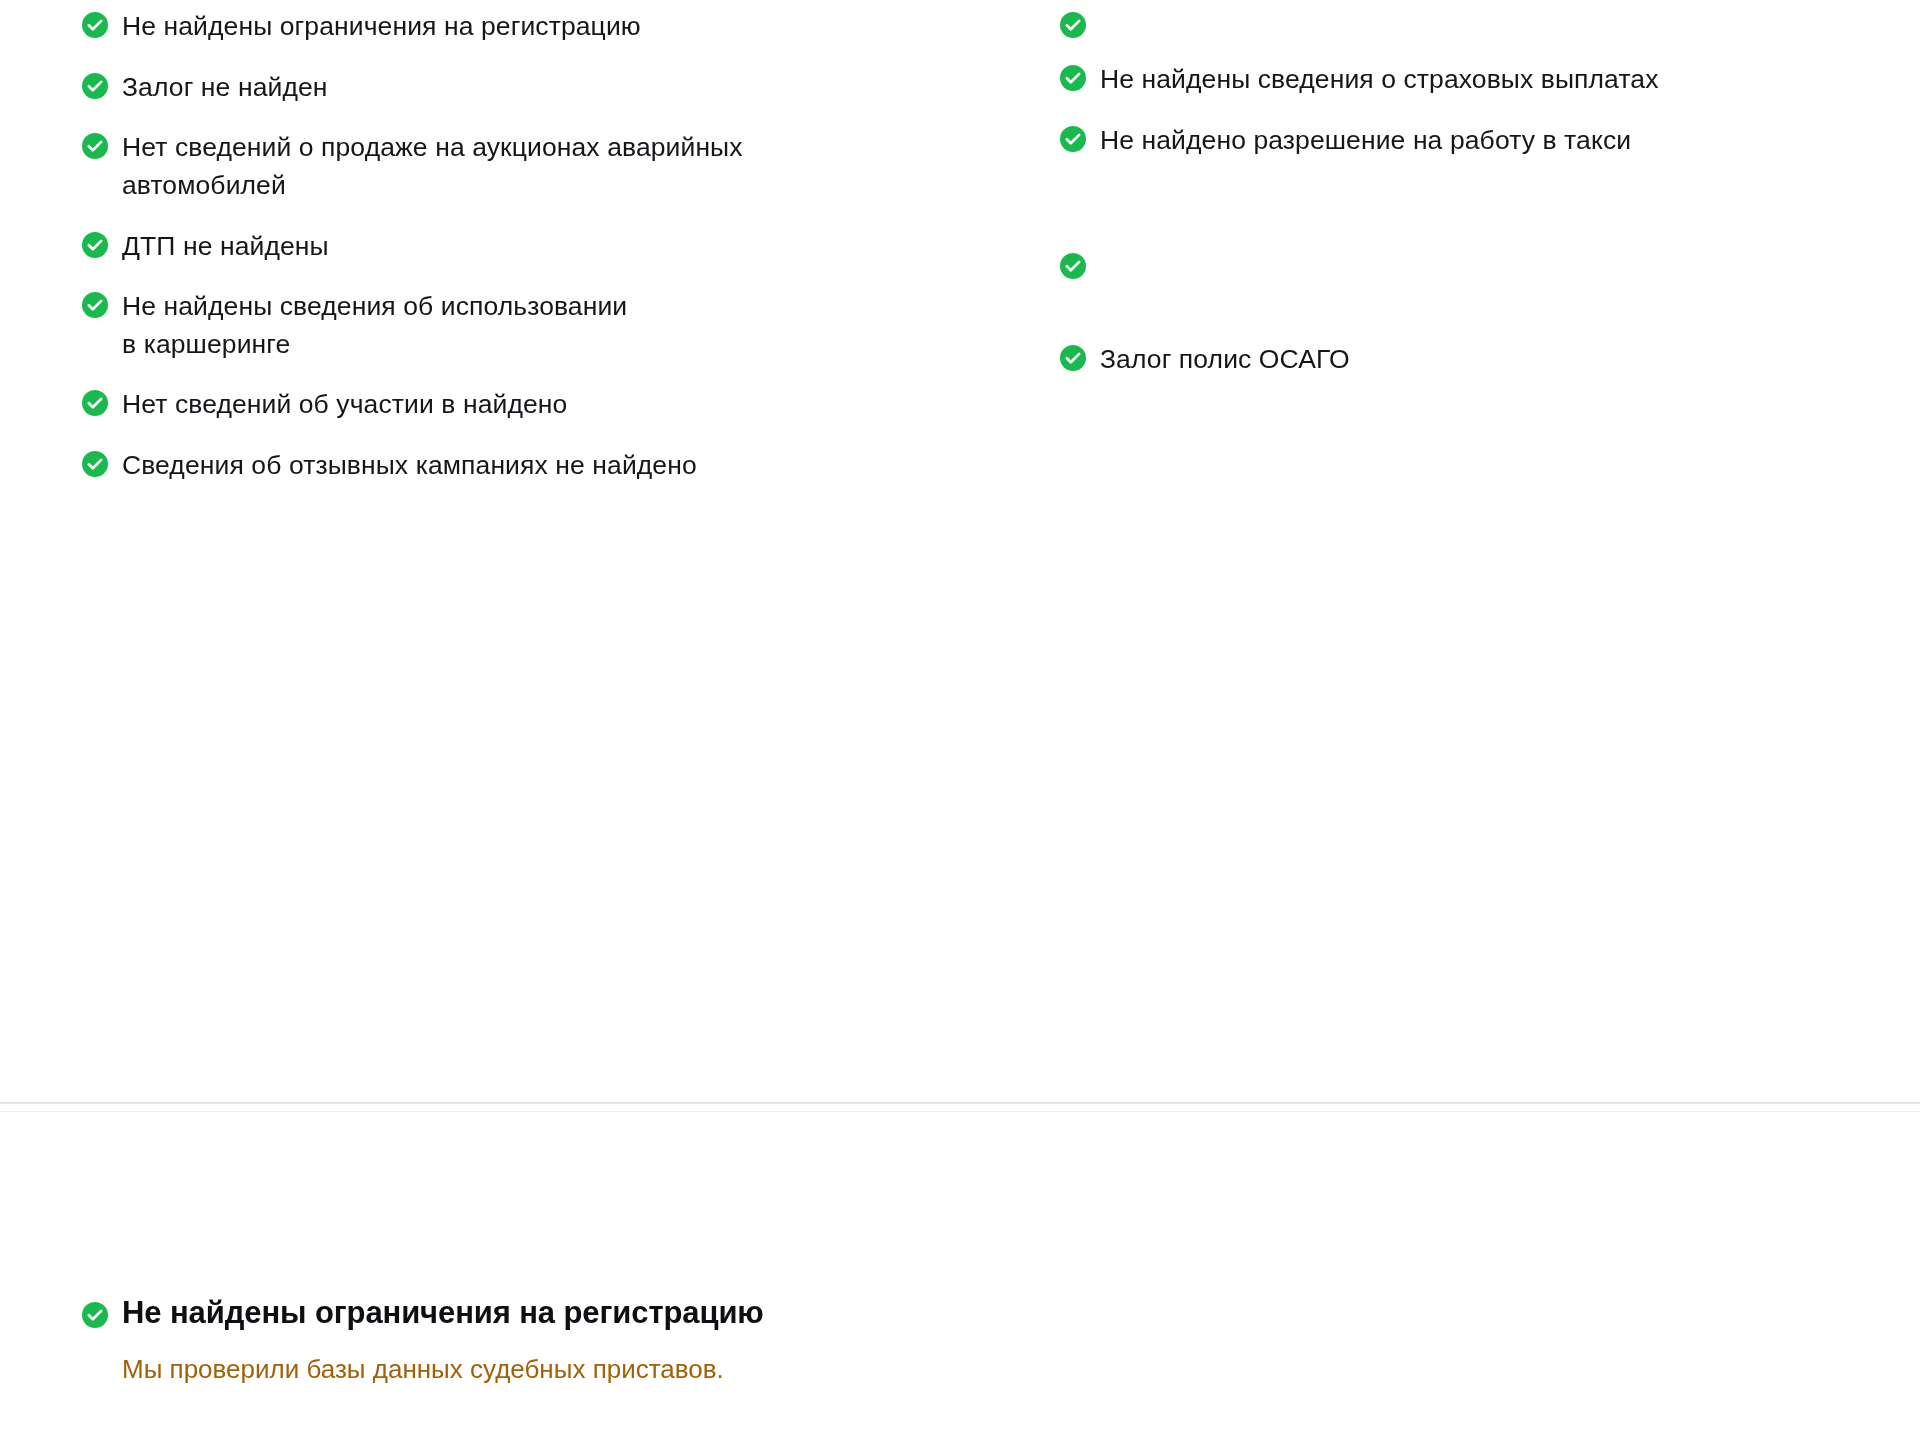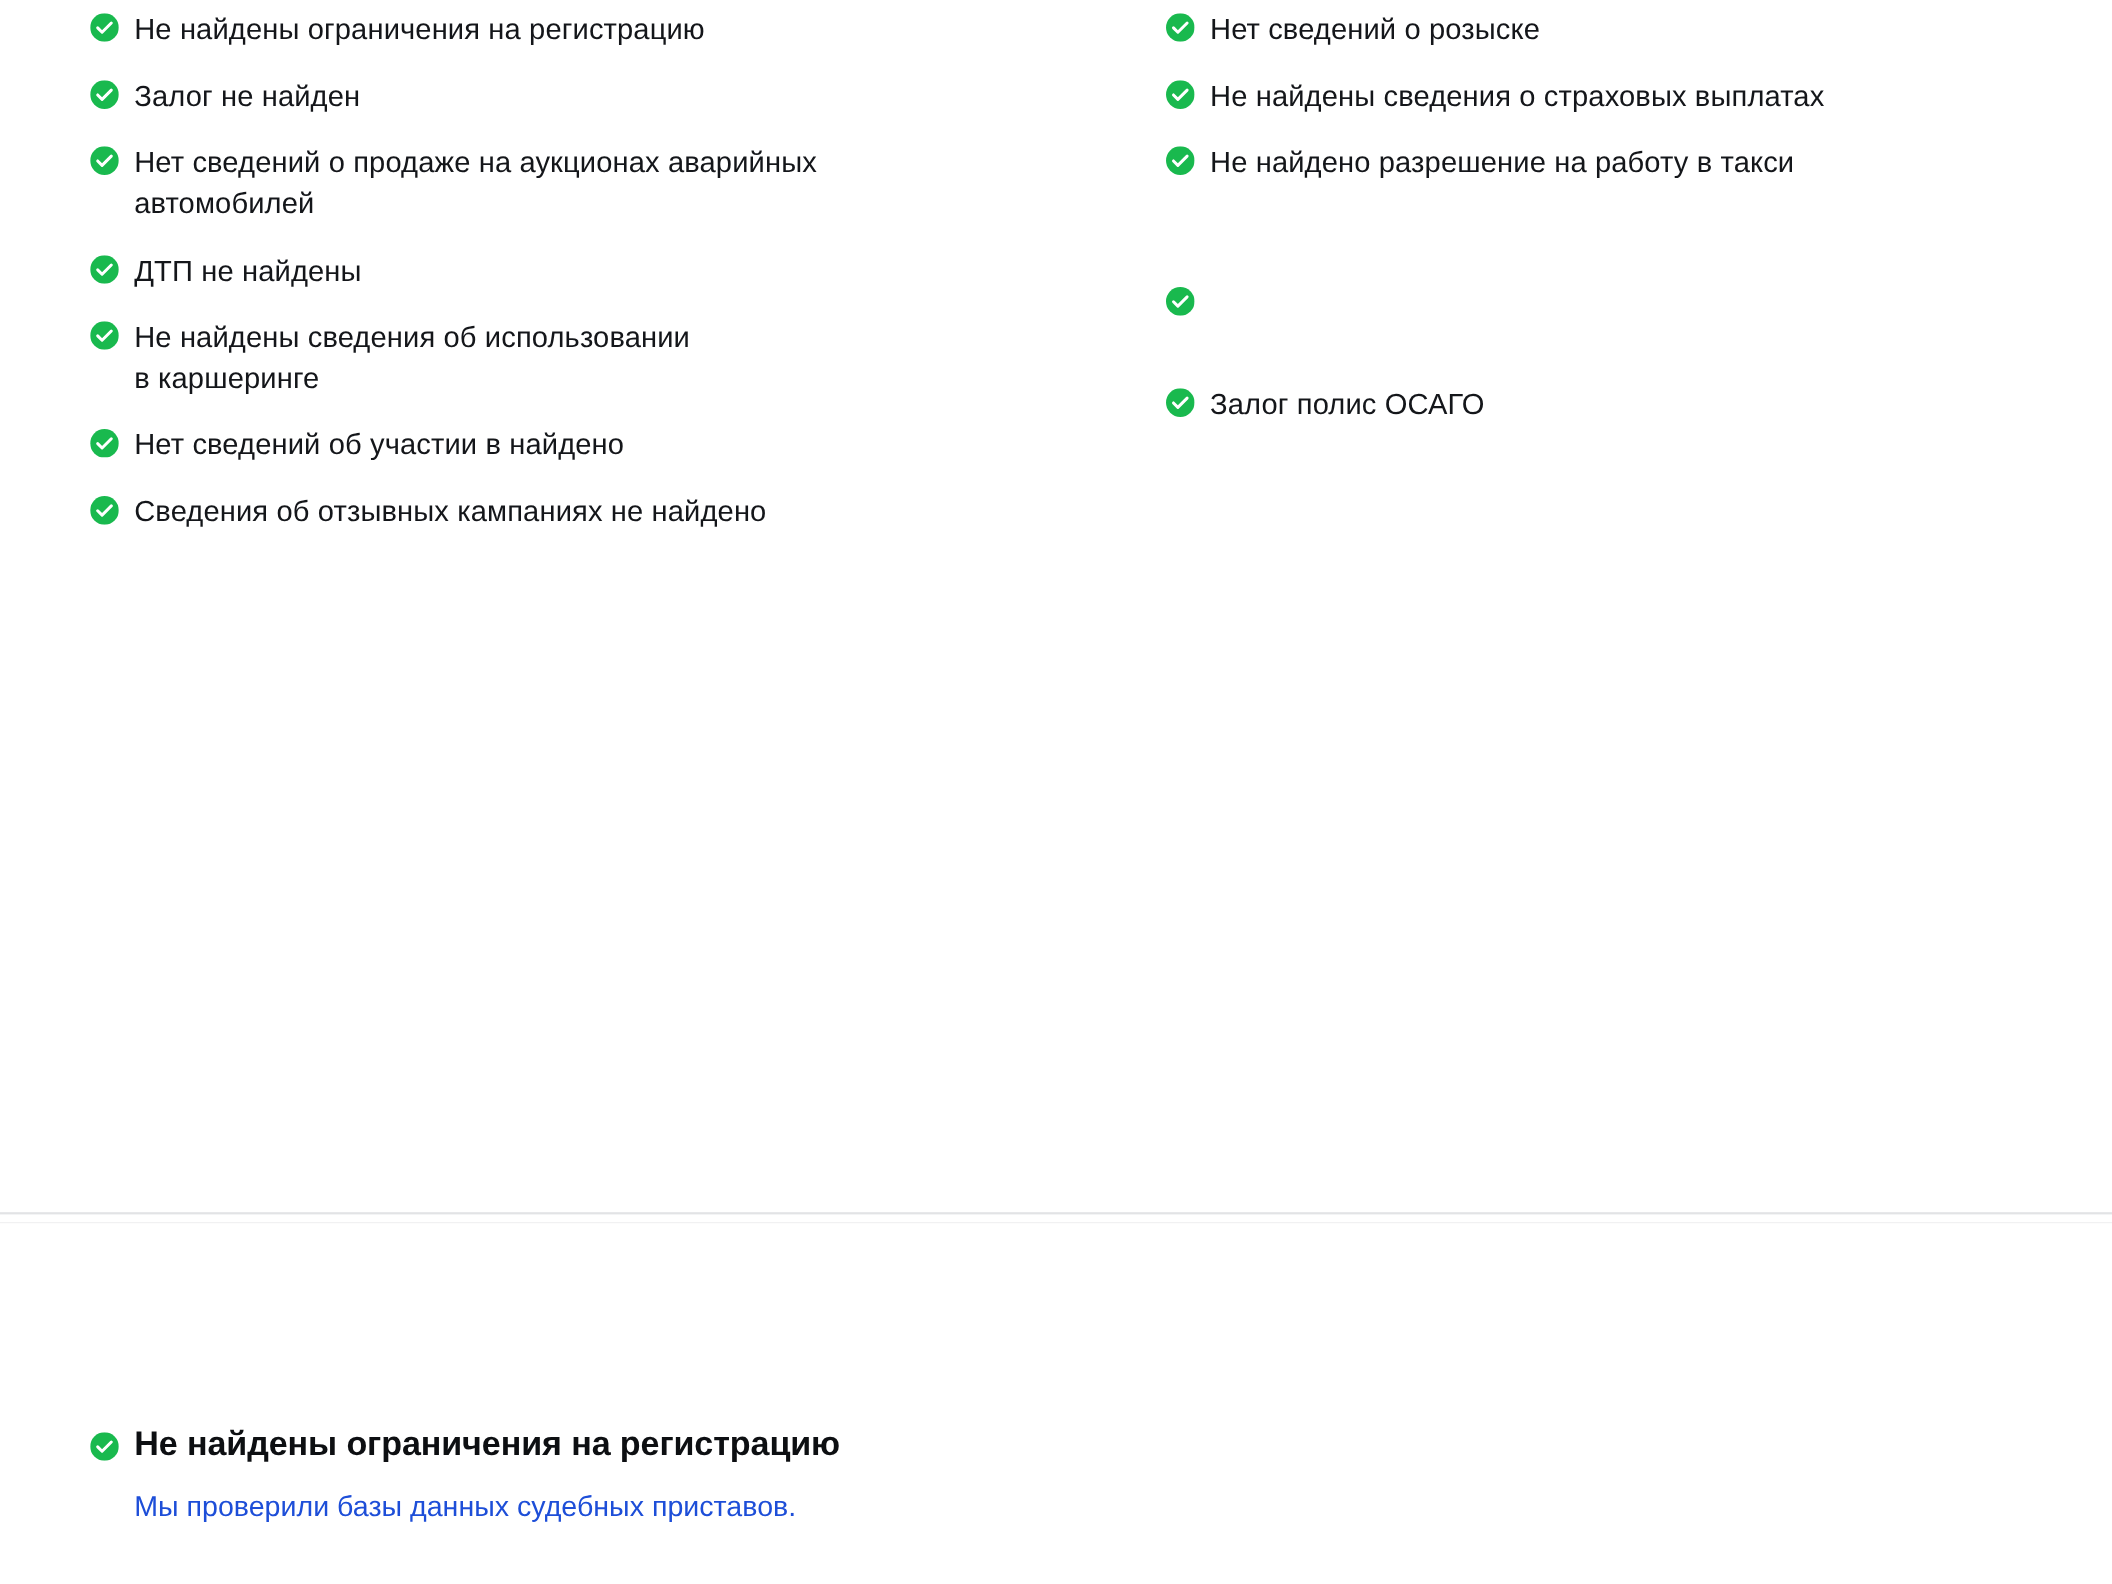--- a/index.html
+++ b/index.html
@@ -88,21 +88,21 @@
   .detail-title {
     font-size: 31px;
     font-weight: bold;
     color: #0d0f12;
     letter-spacing: -0.1px;
   }
   .detail-text {
     margin-left: 40px;
     margin-top: 20px;
     font-size: 26px;
-    color: #1d4ed8;
+    color: #a16207;
     line-height: 1.4;
   }
 </style>
 </head>
 <body>
 
 <div class="checks-grid">
 
   <div class="col col-left">
 
@@ -182,21 +182,20 @@
 
   <div class="col col-right">
 
     <div class="check-item">
       <span class="check-icon">
         <svg width="26" height="26" viewBox="0 0 26 26">
             <circle cx="13" cy="13" r="13" fill="#19b94e"></circle>
             <path d="M6.8 13.3l4 4 8.4-8.4" fill="none" stroke="#ffffff" stroke-width="2.7" stroke-linecap="round" stroke-linejoin="round"></path>
           </svg>
       </span>
-      <span class="check-label">Нет сведений о розыске</span>
     </div>
 
 
     <div class="check-item">
       <span class="check-icon">
         <svg width="26" height="26" viewBox="0 0 26 26">
             <circle cx="13" cy="13" r="13" fill="#19b94e"></circle>
             <path d="M6.8 13.3l4 4 8.4-8.4" fill="none" stroke="#ffffff" stroke-width="2.7" stroke-linecap="round" stroke-linejoin="round"></path>
           </svg>
       </span>

